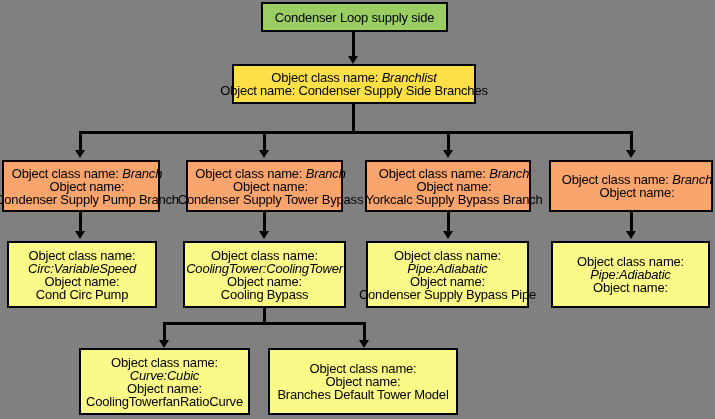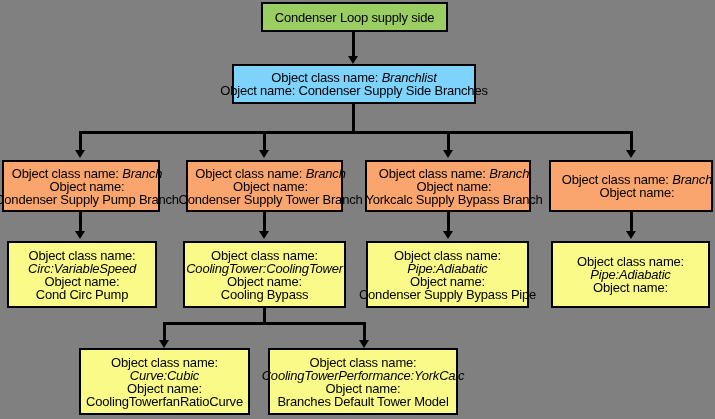--- a/index.html
+++ b/index.html
@@ -29,21 +29,21 @@
     text-align: center;
     color: #000000;
     font-size: 13px;
     line-height: 13px;
     letter-spacing: -0.2px;
     white-space: nowrap;
   }
   .node .ln { display: block; }
   .node .cls { font-style: italic; font-weight: normal; }
   .green  { background: #9ACD62; }
-  .blue   { background: #7dd3fc; }
+  .blue   { background: #fde047; }
   .orange { background: #FAA46E; padding-left: 12px; }
   .yellow { background: #FAFA88; }
 
   
   .seg {
     position: absolute;
     background: #000000;
   }
   .vseg { width: 3px; }
   .hseg { height: 3px; }
@@ -104,21 +104,21 @@
 
   <div class="node orange" style="left:2px; top:160px; width:158px; height:52px;">
     <span class="ln"><span>Object class name: </span><span class="cls">Branch</span></span>
     <span class="ln">Object name:</span>
     <span class="ln">Condenser Supply Pump Branch</span>
   </div>
 
   <div class="node orange" style="left:186px; top:160px; width:157px; height:52px;">
     <span class="ln"><span>Object class name: </span><span class="cls">Branch</span></span>
     <span class="ln">Object name:</span>
-    <span class="ln">Condenser Supply Tower Branch</span>
+    <span class="ln">Condenser Supply Tower Bypass</span>
   </div>
 
   <div class="node orange" style="left:365px; top:160px; width:166px; height:52px;">
     <span class="ln"><span>Object class name: </span><span class="cls">Branch</span></span>
     <span class="ln">Object name:</span>
     <span class="ln">Yorkcalc Supply Bypass Branch</span>
   </div>
 
   <div class="node orange" style="left:549px; top:160px; width:164px; height:52px;">
     <span class="ln"><span>Object class name: </span><span class="cls">Branch</span></span>
@@ -154,18 +154,17 @@
 
   <div class="node yellow" style="left:79px; top:348px; width:171px; height:67px;">
     <span class="ln">Object class name:</span>
     <span class="ln cls">Curve:Cubic</span>
     <span class="ln">Object name:</span>
     <span class="ln">CoolingTowerfanRatioCurve</span>
   </div>
 
   <div class="node yellow" style="left:268px; top:348px; width:190px; height:67px;">
     <span class="ln">Object class name:</span>
-    <span class="ln cls">CoolingTowerPerformance:YorkCalc</span>
     <span class="ln">Object name:</span>
     <span class="ln">Branches Default Tower Model</span>
   </div>
 
 </div>
 
 </body></html>

